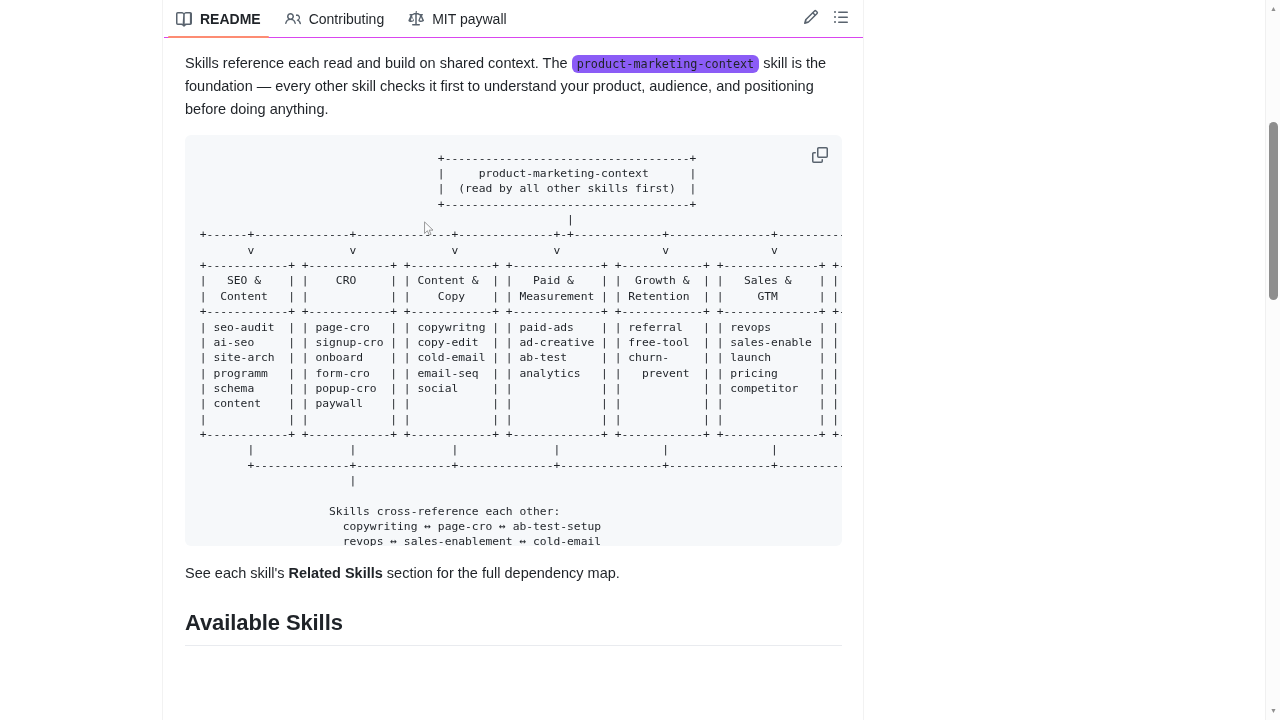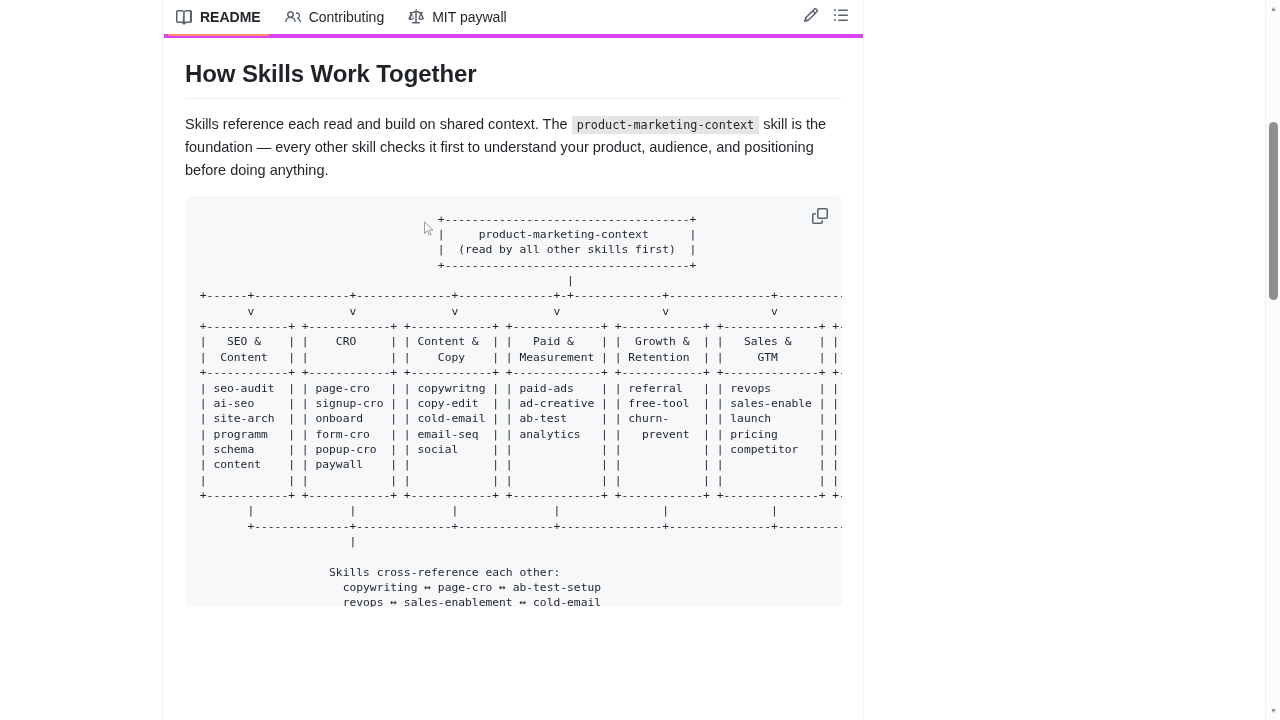--- a/index.html
+++ b/index.html
@@ -34,21 +34,21 @@
     background: #ffffff;
     border-left: 1px solid #f2f2f2;
   }
 
   
   .tabbar {
     position: absolute;
     top: 0; left: 164px;
     width: 699px; height: 38px;
     background: #ffffff;
-    border-bottom: 4px solid #d946ef;
+    border-bottom: 1px solid #d946ef;
     display: flex;
     align-items: center;
     padding: 0 8px 0 0;
   }
   .tab {
     display: flex;
     align-items: center;
     gap: 8px;
     height: 38px;
     padding: 0 12px;
@@ -115,22 +115,22 @@
     font-size: 14.5px;
     line-height: 1.58;
     color: #1f2328;
     margin: 14px 0 0 0;
   }
   p.para.tight { margin-top: 16px; }
 
   code.inline {
     font-family: "DejaVu Sans Mono", "Liberation Mono", monospace;
     font-size: 11.8px;
-    background: #e5e5e5;
-    border-radius: 0;
+    background: #8b5cf6;
+    border-radius: 6px;
     padding: 2px 5px;
     color: #1f2328;
     white-space: nowrap;
   }
   strong.b { font-weight: 600; }
 
   
   .codeblock {
     position: relative;
     background: #f6f8fa;
@@ -243,21 +243,20 @@
         <svg viewBox="0 0 16 16" width="16" height="16" fill="currentColor">
             <path d="M5.75 2.5h8.5a.75.75 0 0 1 0 1.5h-8.5a.75.75 0 0 1 0-1.5Zm0 5h8.5a.75.75 0 0 1 0 1.5h-8.5a.75.75 0 0 1 0-1.5Zm0 5h8.5a.75.75 0 0 1 0 1.5h-8.5a.75.75 0 0 1 0-1.5ZM2 14a1 1 0 1 1 0-2 1 1 0 0 1 0 2Zm1-6a1 1 0 1 1-2 0 1 1 0 0 1 2 0Zm-1-4a1 1 0 1 1 0-2 1 1 0 0 1 0 2Z"></path>
           </svg>
       </span>
     </div>
   </div>
 
   <div class="article">
     <div class="inner">
 
-      <h1 class="doc-h">How Skills Work Together</h1>
 
       <p class="para"><span>Skills reference each read and build on shared context. The</span> <code class="inline">product-marketing-context</code> <span>skill is the foundation — every other skill checks it first to understand your product, audience, and positioning before doing anything.</span></p>
 
       <div class="codeblock">
         <div class="copy-btn">
           <span>
             <svg viewBox="0 0 16 16" width="16" height="16" fill="currentColor">
                 <path d="M0 6.75C0 5.784.784 5 1.75 5h1.5a.75.75 0 0 1 0 1.5h-1.5a.25.25 0 0 0-.25.25v7.5c0 .138.112.25.25.25h7.5a.25.25 0 0 0 .25-.25v-1.5a.75.75 0 0 1 1.5 0v1.5A1.75 1.75 0 0 1 9.25 16h-7.5A1.75 1.75 0 0 1 0 14.25Z"></path>
                 <path d="M5 1.75C5 .784 5.784 0 6.75 0h7.5C15.216 0 16 .784 16 1.75v7.5A1.75 1.75 0 0 1 14.25 11h-7.5A1.75 1.75 0 0 1 5 9.25Zm1.75-.25a.25.25 0 0 0-.25.25v7.5c0 .138.112.25.25.25h7.5a.25.25 0 0 0 .25-.25v-7.5a.25.25 0 0 0-.25-.25Z"></path>
               </svg>
@@ -285,21 +284,23 @@
         |              |              |              |               |               |               |
         +--------------+--------------+--------------+---------------+---------------+---------------+
                        |
 
                     Skills cross-reference each other:
                       copywriting ↔ page-cro ↔ ab-test-setup
                       revops ↔ sales-enablement ↔ cold-email
                       seo-audit ↔ schema-markup ↔ ai-seo</pre>
       </div>
 
-
+      <p class="para tight"><span>See each skill's</span> <strong class="b">Related Skills</strong> <span>section for the full dependency map.</span></p>
+
+      <h2 class="doc-h">Available Skills</h2>
 
     </div>
   </div>
 
   <div class="scrollbar">
     <div class="sb-arrow up">▲</div>
     <div class="sb-thumb"></div>
     <div class="sb-arrow down">▼</div>
   </div>
 

